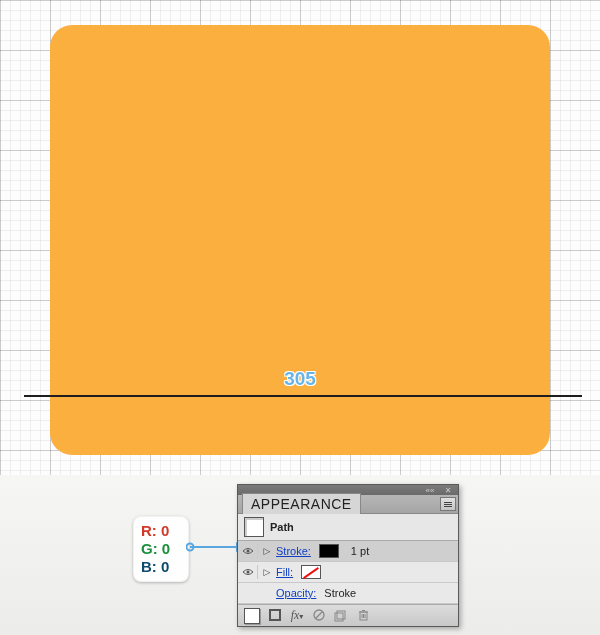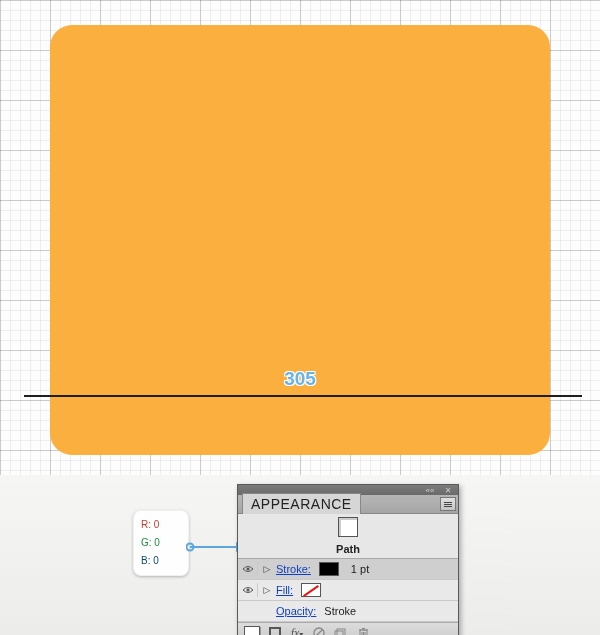--- a/index.html
+++ b/index.html
@@ -60,30 +60,30 @@
   .lower-stage {
     width: 600px;
     height: 160px;
     background: linear-gradient(#f6f6f5, #ececeb);
     position: relative;
   }
 
   
   .rgb-callout {
     position: absolute;
-    top: 35px;
+    top: 41px;
     left: 133px;
     width: 56px;
     height: 66px;
     background: #fefefe;
     border-radius: 8px;
     box-shadow: 0 1px 3px rgba(0,0,0,0.25), inset 0 0 0 1px rgba(0,0,0,0.05);
     padding: 6px 8px;
-    font-weight: normal;
-    font-size: 10px;
+    font-weight: bold;
+    font-size: 15px;
     line-height: 18px;
   }
   .rgb-callout .r { color:#d13a2b; } .rgb-callout .g { color:#1a8f3a; } .rgb-callout .b { color:#0c4a6e; }
 
   
   .arrow {
     position: absolute;
     top: 66px;
     left: 186px;
     width: 60px;
@@ -142,21 +142,20 @@
     display:flex;flex-direction:column;justify-content:center;align-items:center;gap:1px;
   }
   .panel-menu span{width:8px;height:1px;background:#444;}
 
   .target-row {
     display:flex; align-items:center;
     background:#e7e7e7;
     border-bottom:1px solid #aaa;
     padding:3px 6px;
     gap:6px;
-    flex-direction:column;
   }
   .thumb {
     width:20px;height:20px;border:1px solid #555;background:#fff;
     box-shadow: inset 2px 2px 0 #ccc;
   }
   .target-label { font-weight:bold; font-size:11px; }
 
   .attr-list { background:#e9e9e9; }
   .attr-row {
     display:flex; align-items:center;

